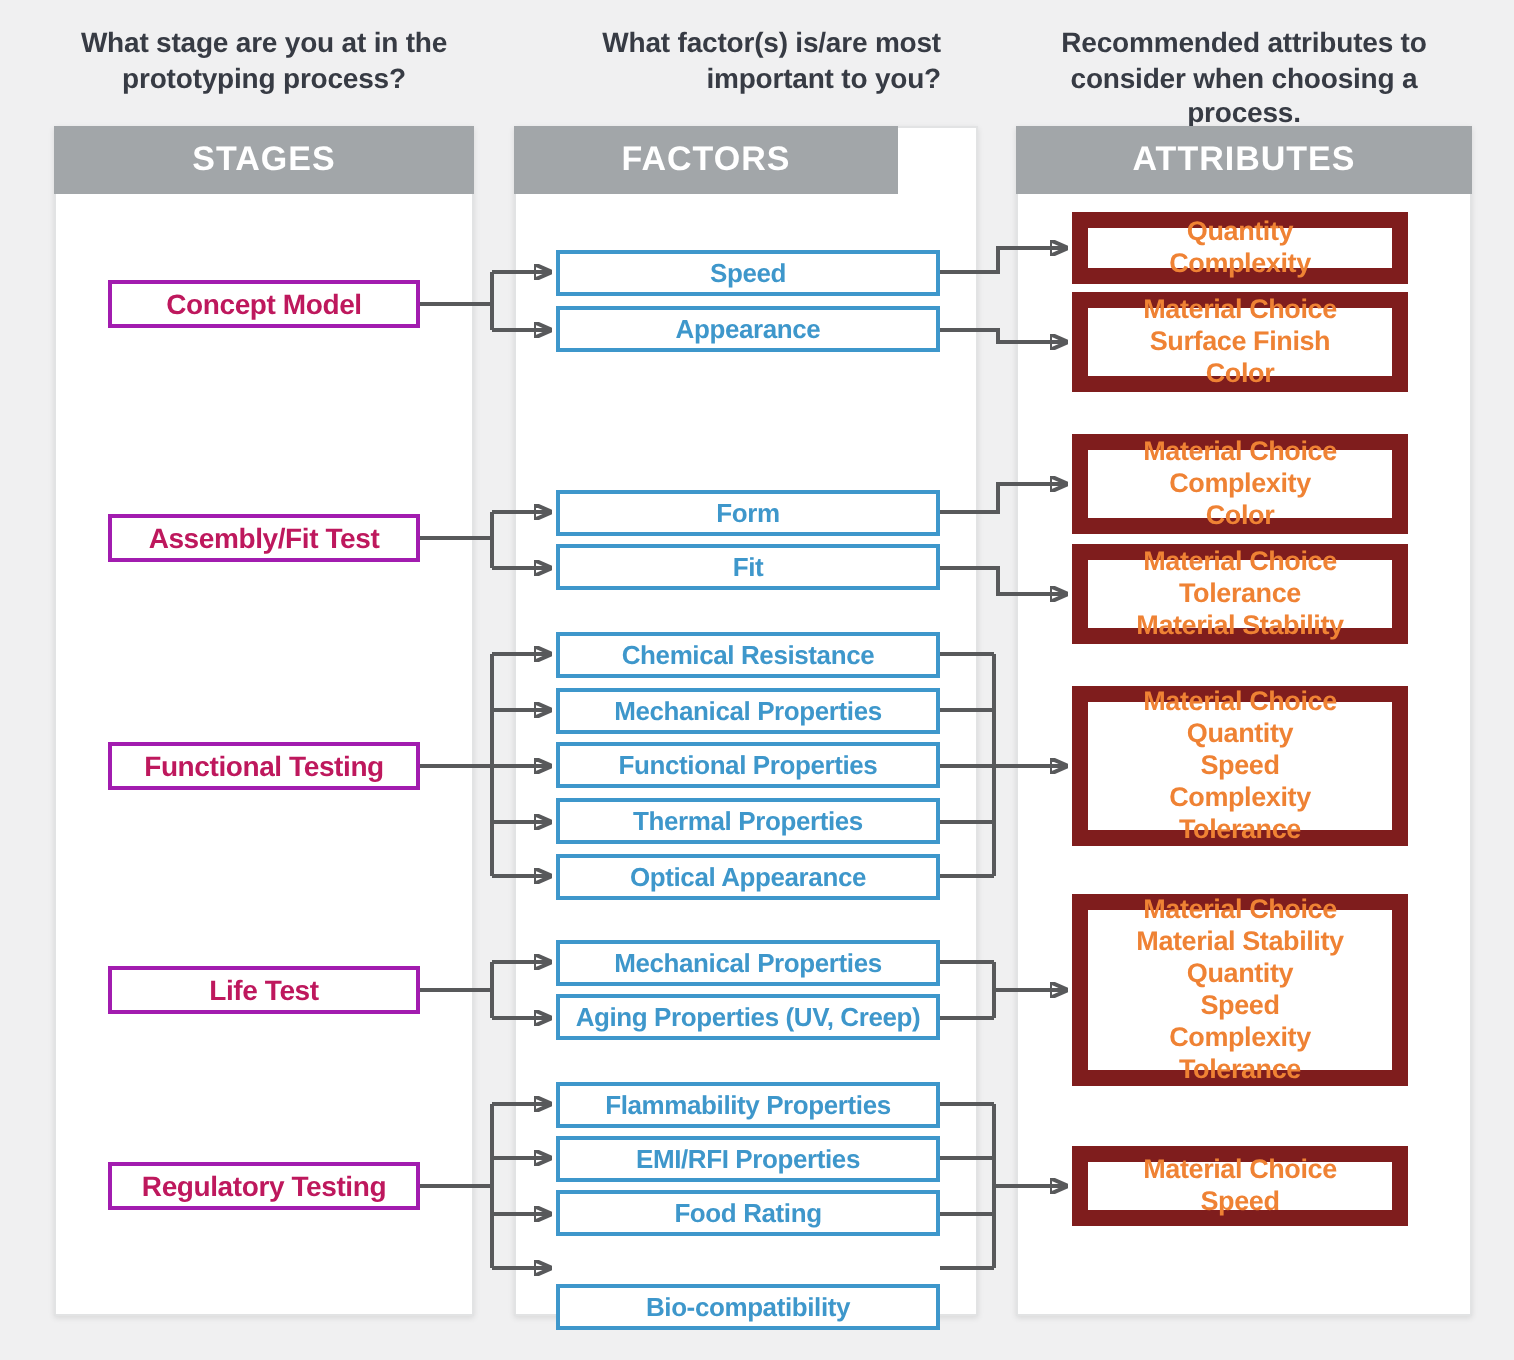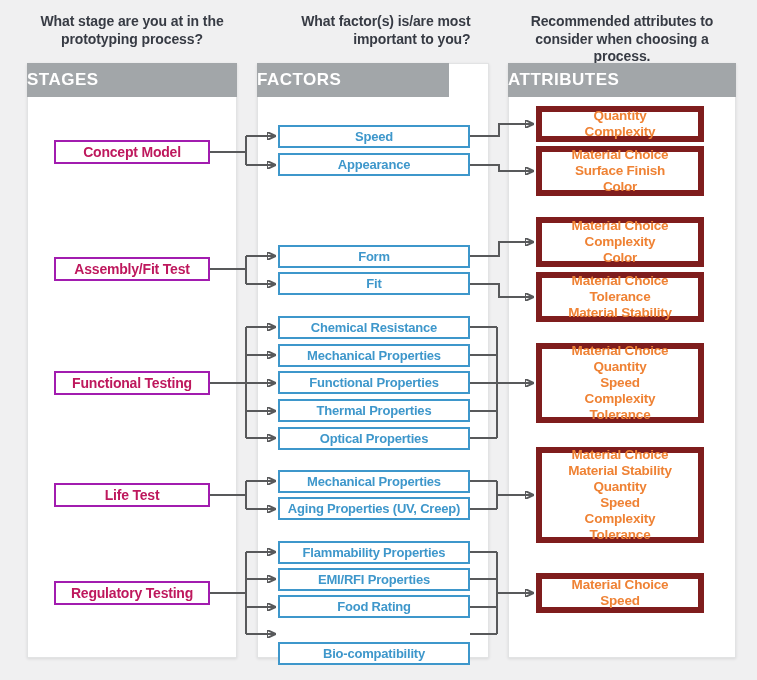--- a/index.html
+++ b/index.html
@@ -32,21 +32,21 @@
     box-sizing:border-box;
   }
   .panel1{left:27px;width:210px;}
   .panel2{left:257px;width:232px;}
   .panel3{left:508px;width:228px;}
 
   
   .hdr{
     position:absolute;top:63px;height:34px;
     background:#a2a6a9;color:#ffffff;
-    display:flex;align-items:center;justify-content:flex-start;
+    display:flex;align-items:center;justify-content:center;
     font-size:17px;font-weight:bold;letter-spacing:0.5px;
     z-index:6;
   }
   .hdr1{left:27px;width:210px;}
   .hdr2{left:257px;width:192px;}
   .hdr3{left:508px;width:228px;}
 
   
   .sbox{
     position:absolute;left:54px;width:156px;height:24px;
@@ -57,21 +57,21 @@
   }
   .fbox{
     position:absolute;left:278px;width:192px;height:23px;
     background:#ffffff;border:2px solid #3e97cb;box-sizing:border-box;
     display:flex;align-items:center;justify-content:center;
     color:#3e97cb;font-size:13px;font-weight:bold;z-index:10;
     white-space:nowrap;letter-spacing:-0.2px;
   }
   .abox{
     position:absolute;left:536px;width:168px;
-    background:#ffffff;border:6px solid #7f1d1d;box-sizing:border-box;
+    background:#ffffff;border:8px solid #7f1d1d;box-sizing:border-box;
     display:flex;flex-direction:column;align-items:center;justify-content:center;
     color:#ef8234;font-size:13.5px;font-weight:bold;line-height:16px;z-index:10;
     text-align:center;letter-spacing:-0.2px;
   }
 
   svg.connectors{position:absolute;left:0;top:0;z-index:5;}
   svg.connectors path{stroke:#58595b;stroke-width:2;fill:none;}
 </style>
 </head>
 <body>
@@ -178,21 +178,21 @@
   <div class="fbox" style="top:344px">
       <span>Mechanical Properties</span>
     </div>
   <div class="fbox" style="top:371px">
       <span>Functional Properties</span>
     </div>
   <div class="fbox" style="top:399px">
       <span>Thermal Properties</span>
     </div>
   <div class="fbox" style="top:427px">
-      <span>Optical Properties</span>
+      <span>Optical Appearance</span>
     </div>
   <div class="fbox" style="top:470px">
       <span>Mechanical Properties</span>
     </div>
   <div class="fbox" style="top:497px">
       <span>Aging Properties (UV, Creep)</span>
     </div>
   <div class="fbox" style="top:541px">
       <span>Flammability Properties</span>
     </div>

